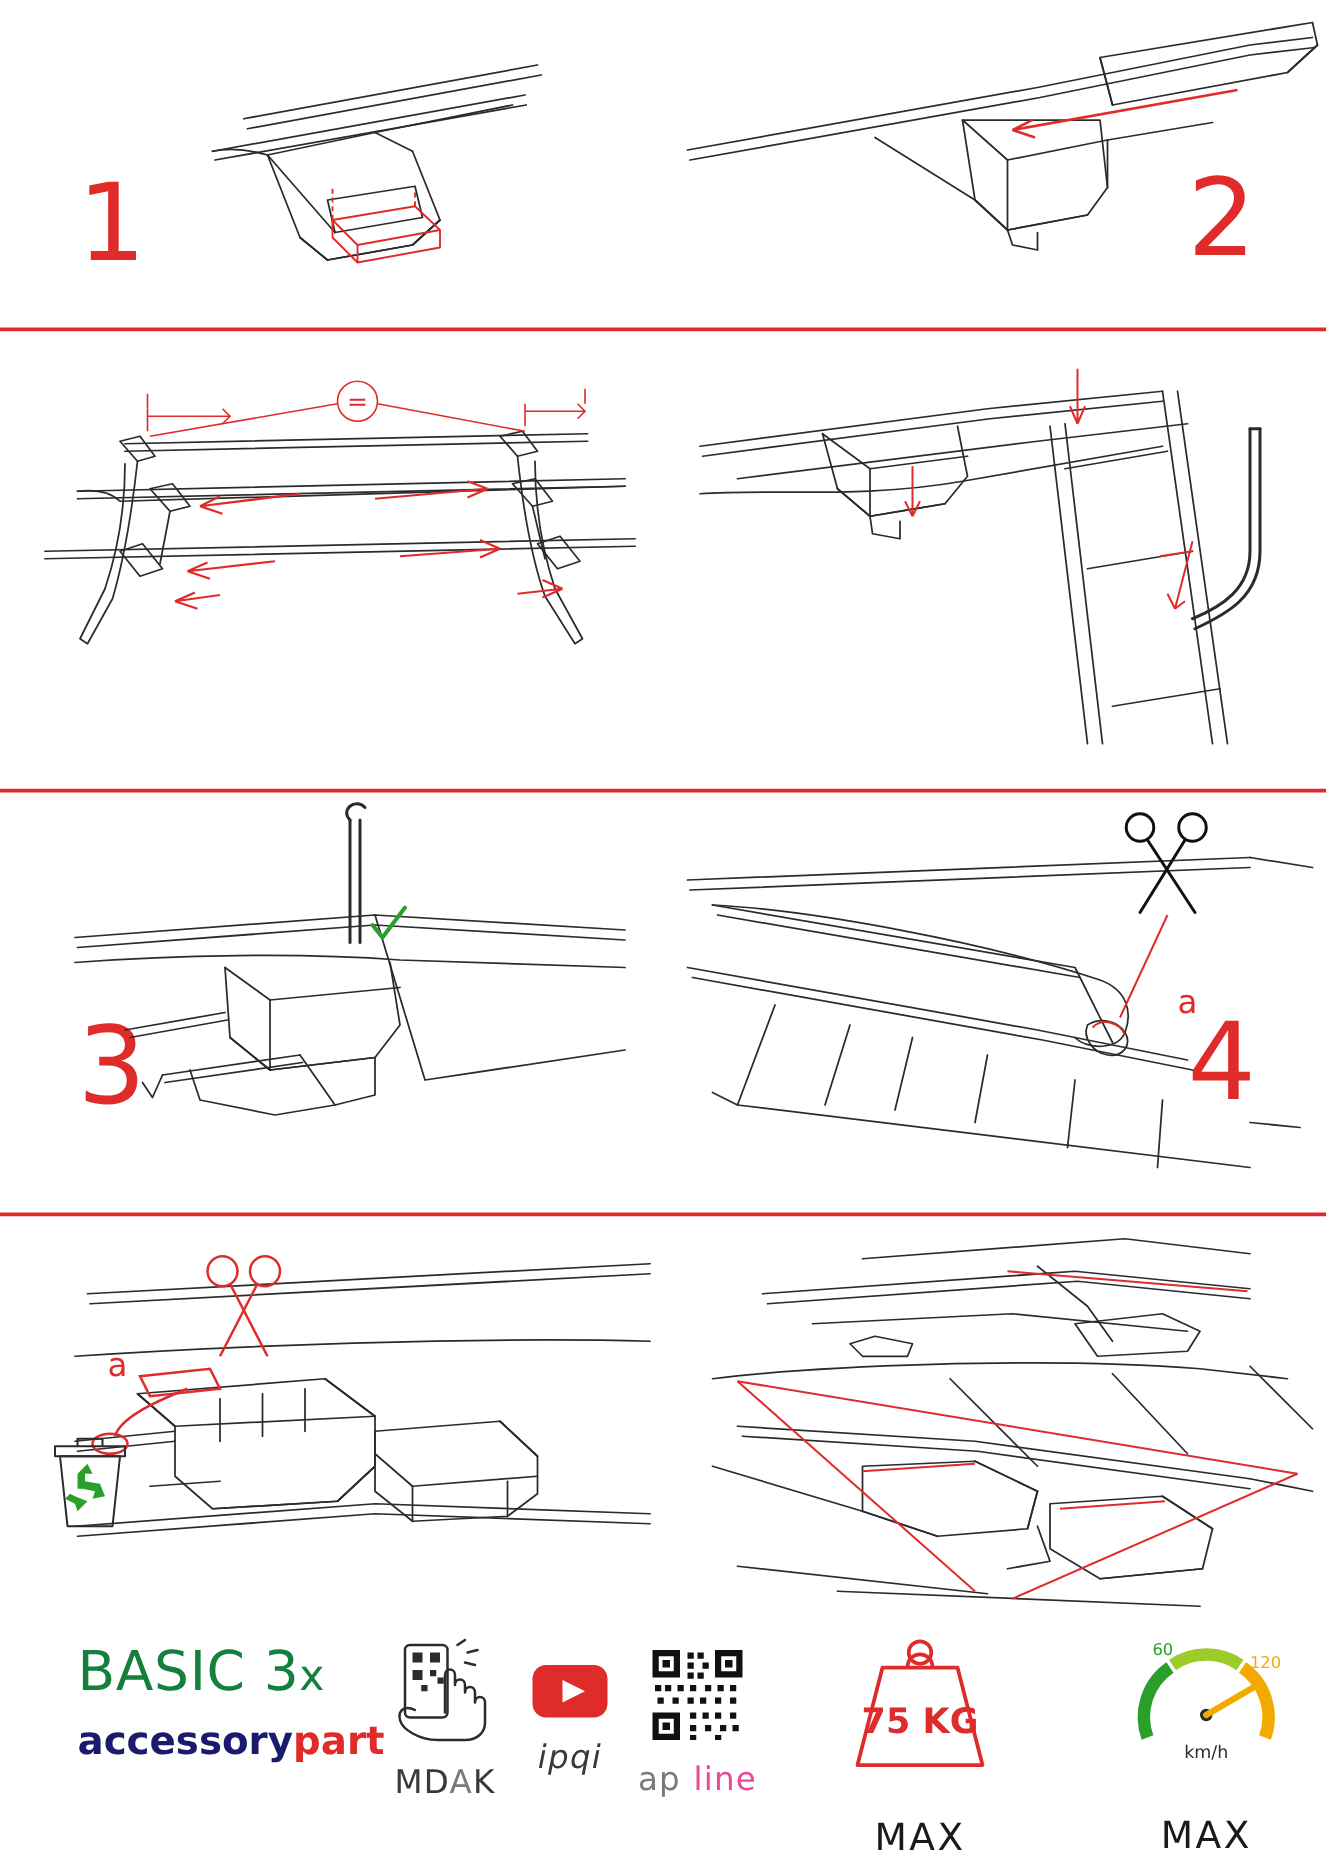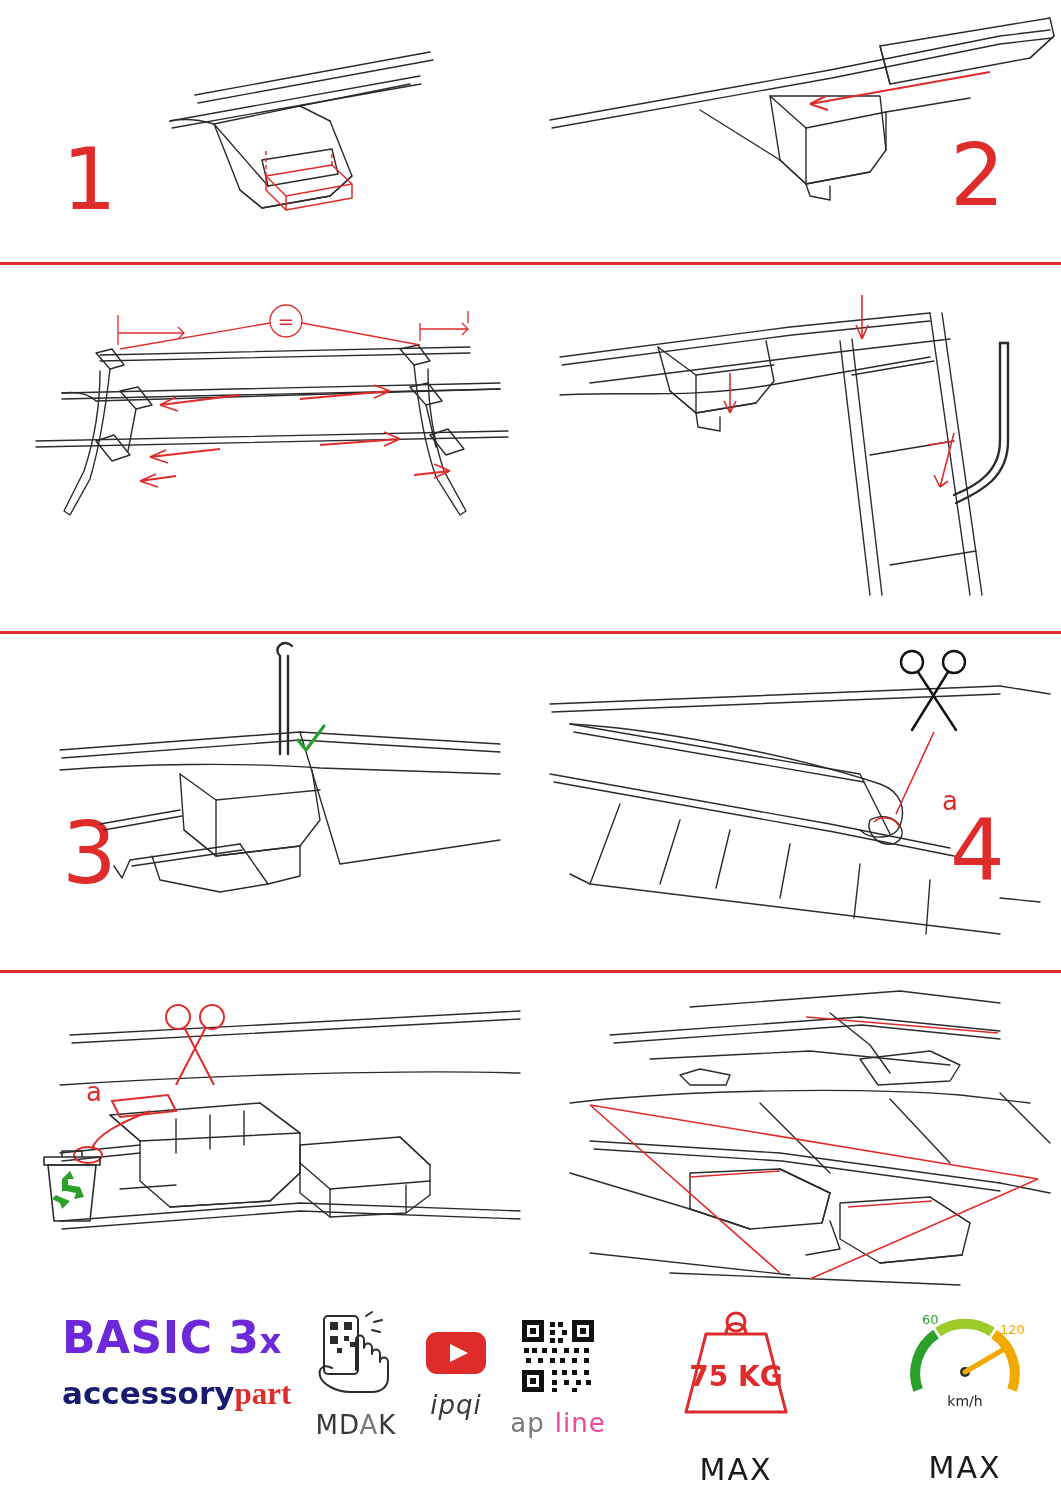--- a/index.html
+++ b/index.html
@@ -56,39 +56,38 @@
   }
   .brand-block {
     position: absolute;
     left: 62px;
     top: 28px;
     width: 230px;
   }
   .brand-basic {
     font-family: "DejaVu Sans", sans-serif;
     font-size: 44px;
-    font-weight: bold;
-    color: #6d28d9;
+    font-weight: normal;
+    color: #15803d;
     letter-spacing: 0.5px;
     line-height: 1;
   }
   .brand-basic .x {
     font-size: 34px;
   }
   .brand-accessory {
     margin-top: 18px;
     font-family: "DejaVu Sans", sans-serif;
     font-size: 31px;
     font-weight: bold;
     line-height: 1;
     color: #1a1a6e;
   }
   .brand-accessory .part {
     color: #e02b2b;
-    font-family: Liberation Serif, serif;
   }
   .logo-group {
     position: absolute;
     text-align: center;
   }
   .logo-caption {
     font-family: "DejaVu Sans", sans-serif;
     font-size: 26px;
     letter-spacing: 1px;
     color: #3a3a3a;

